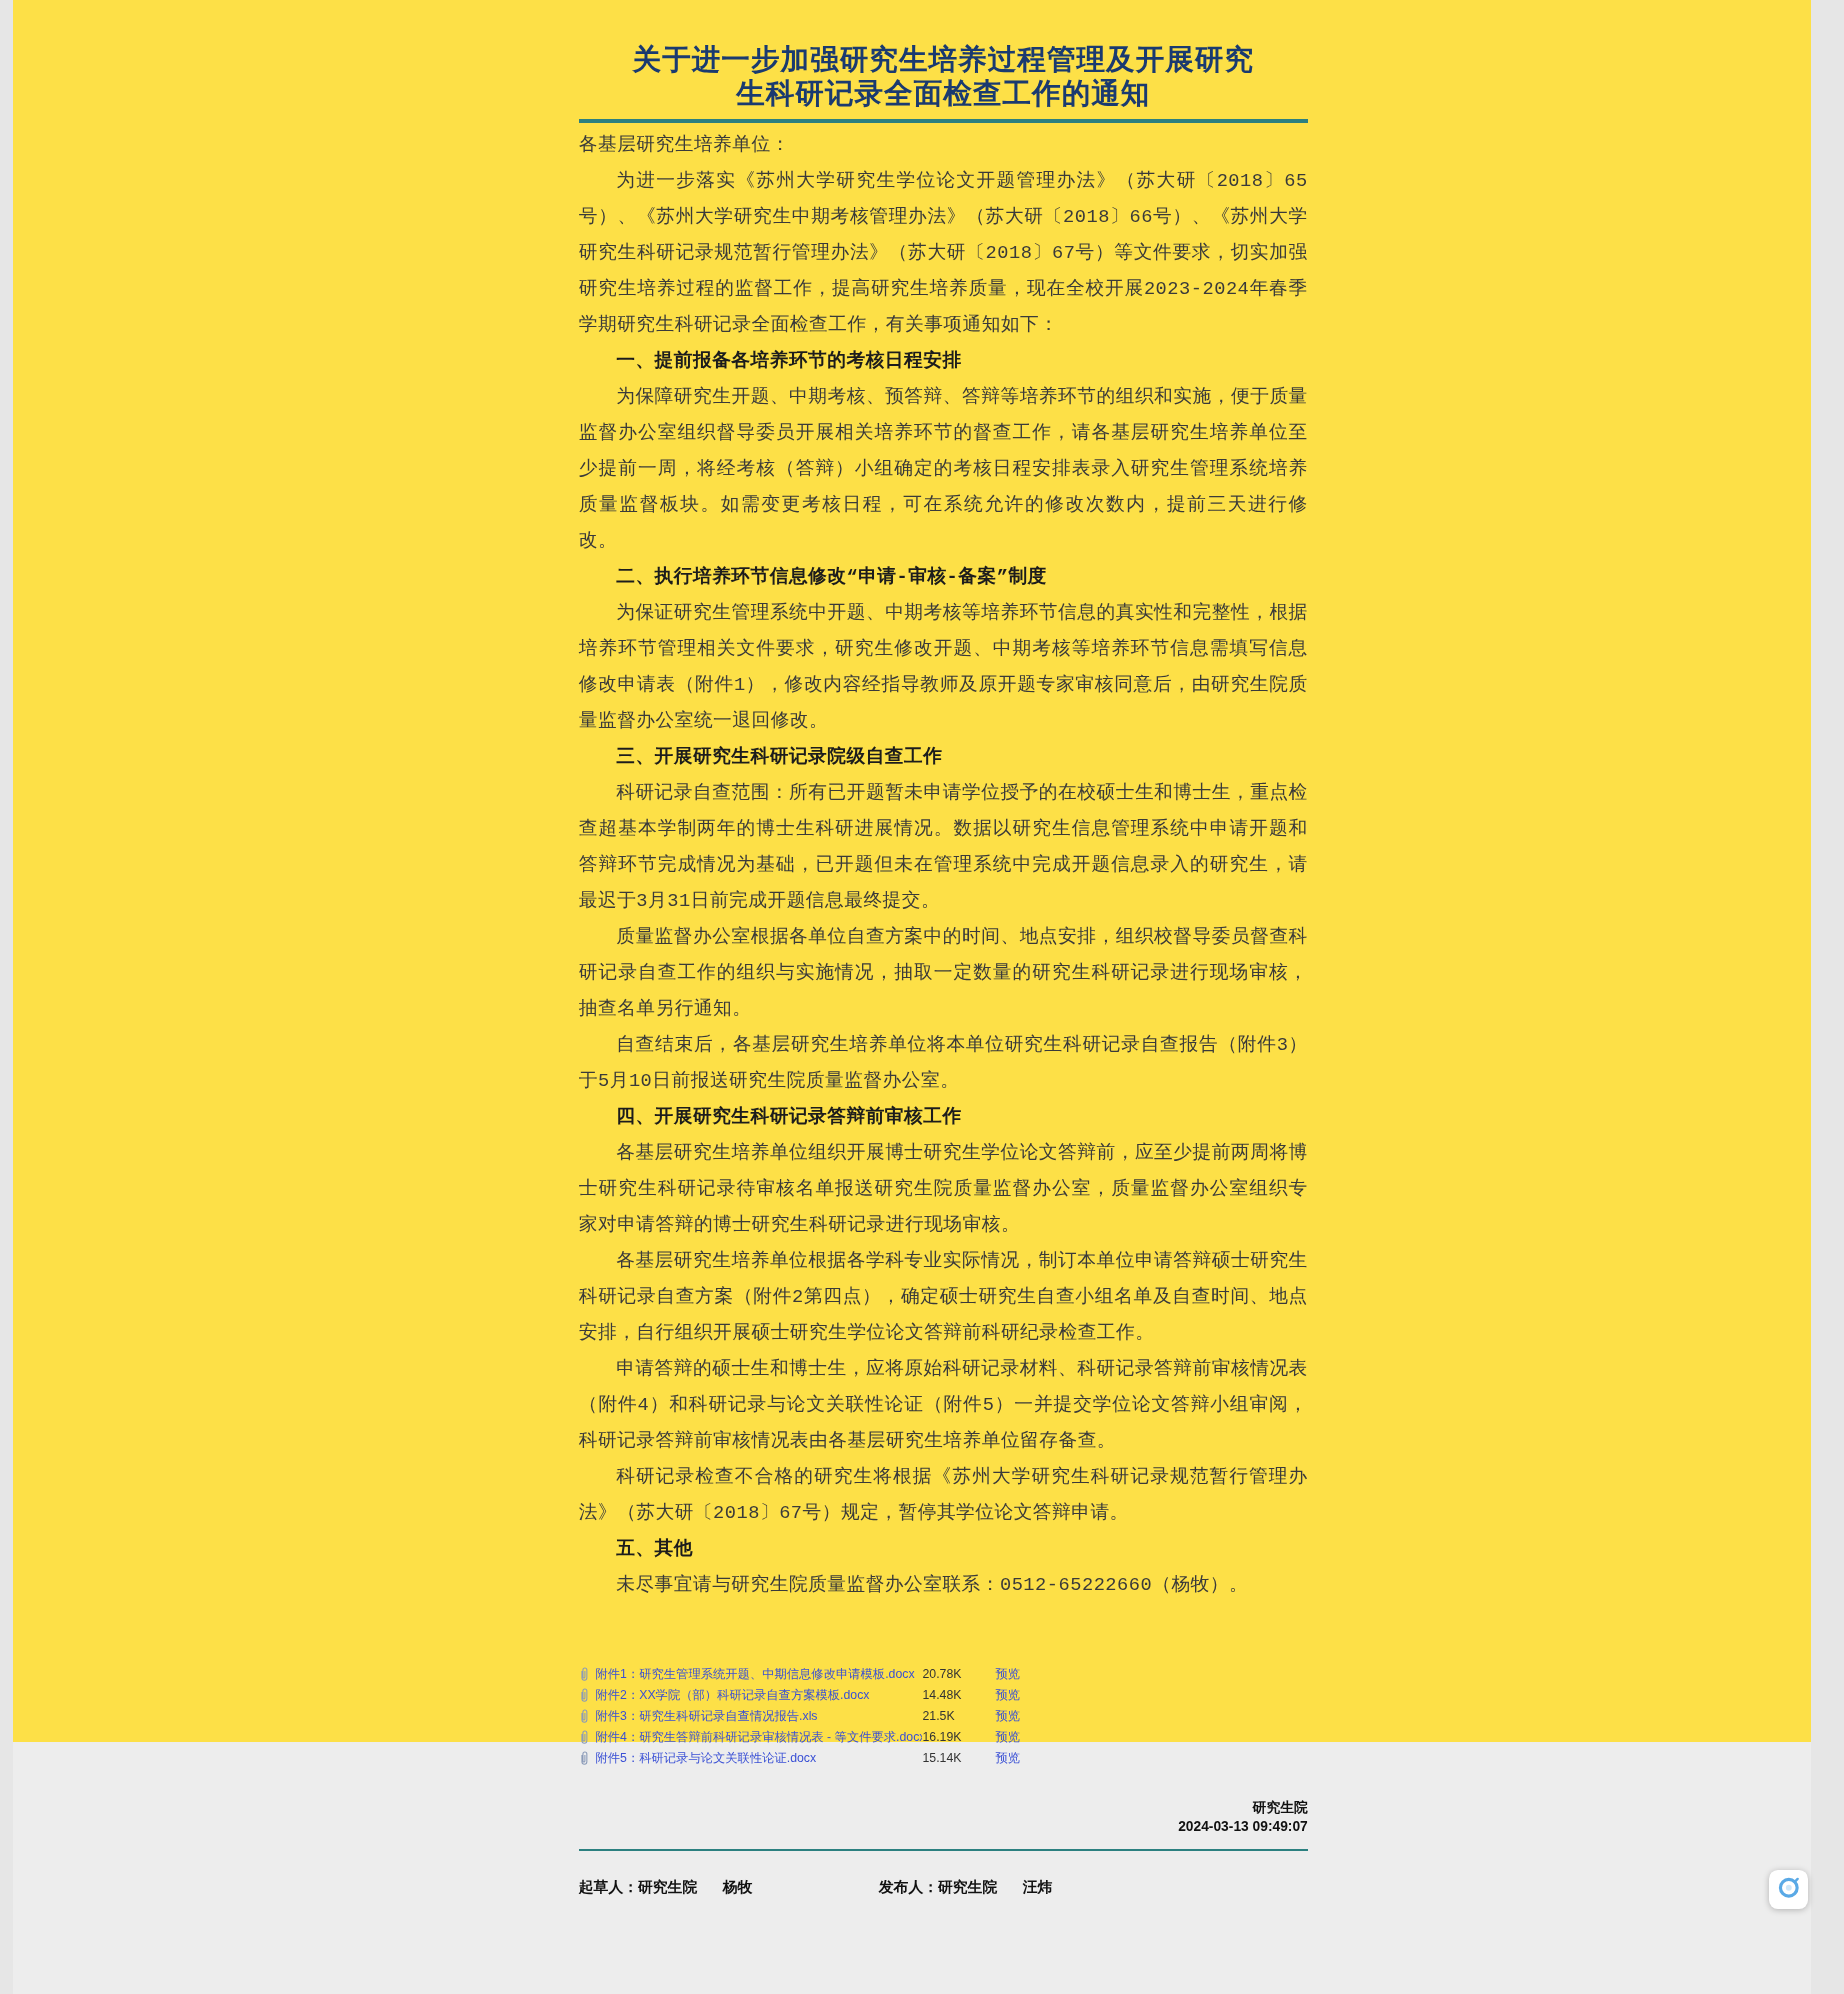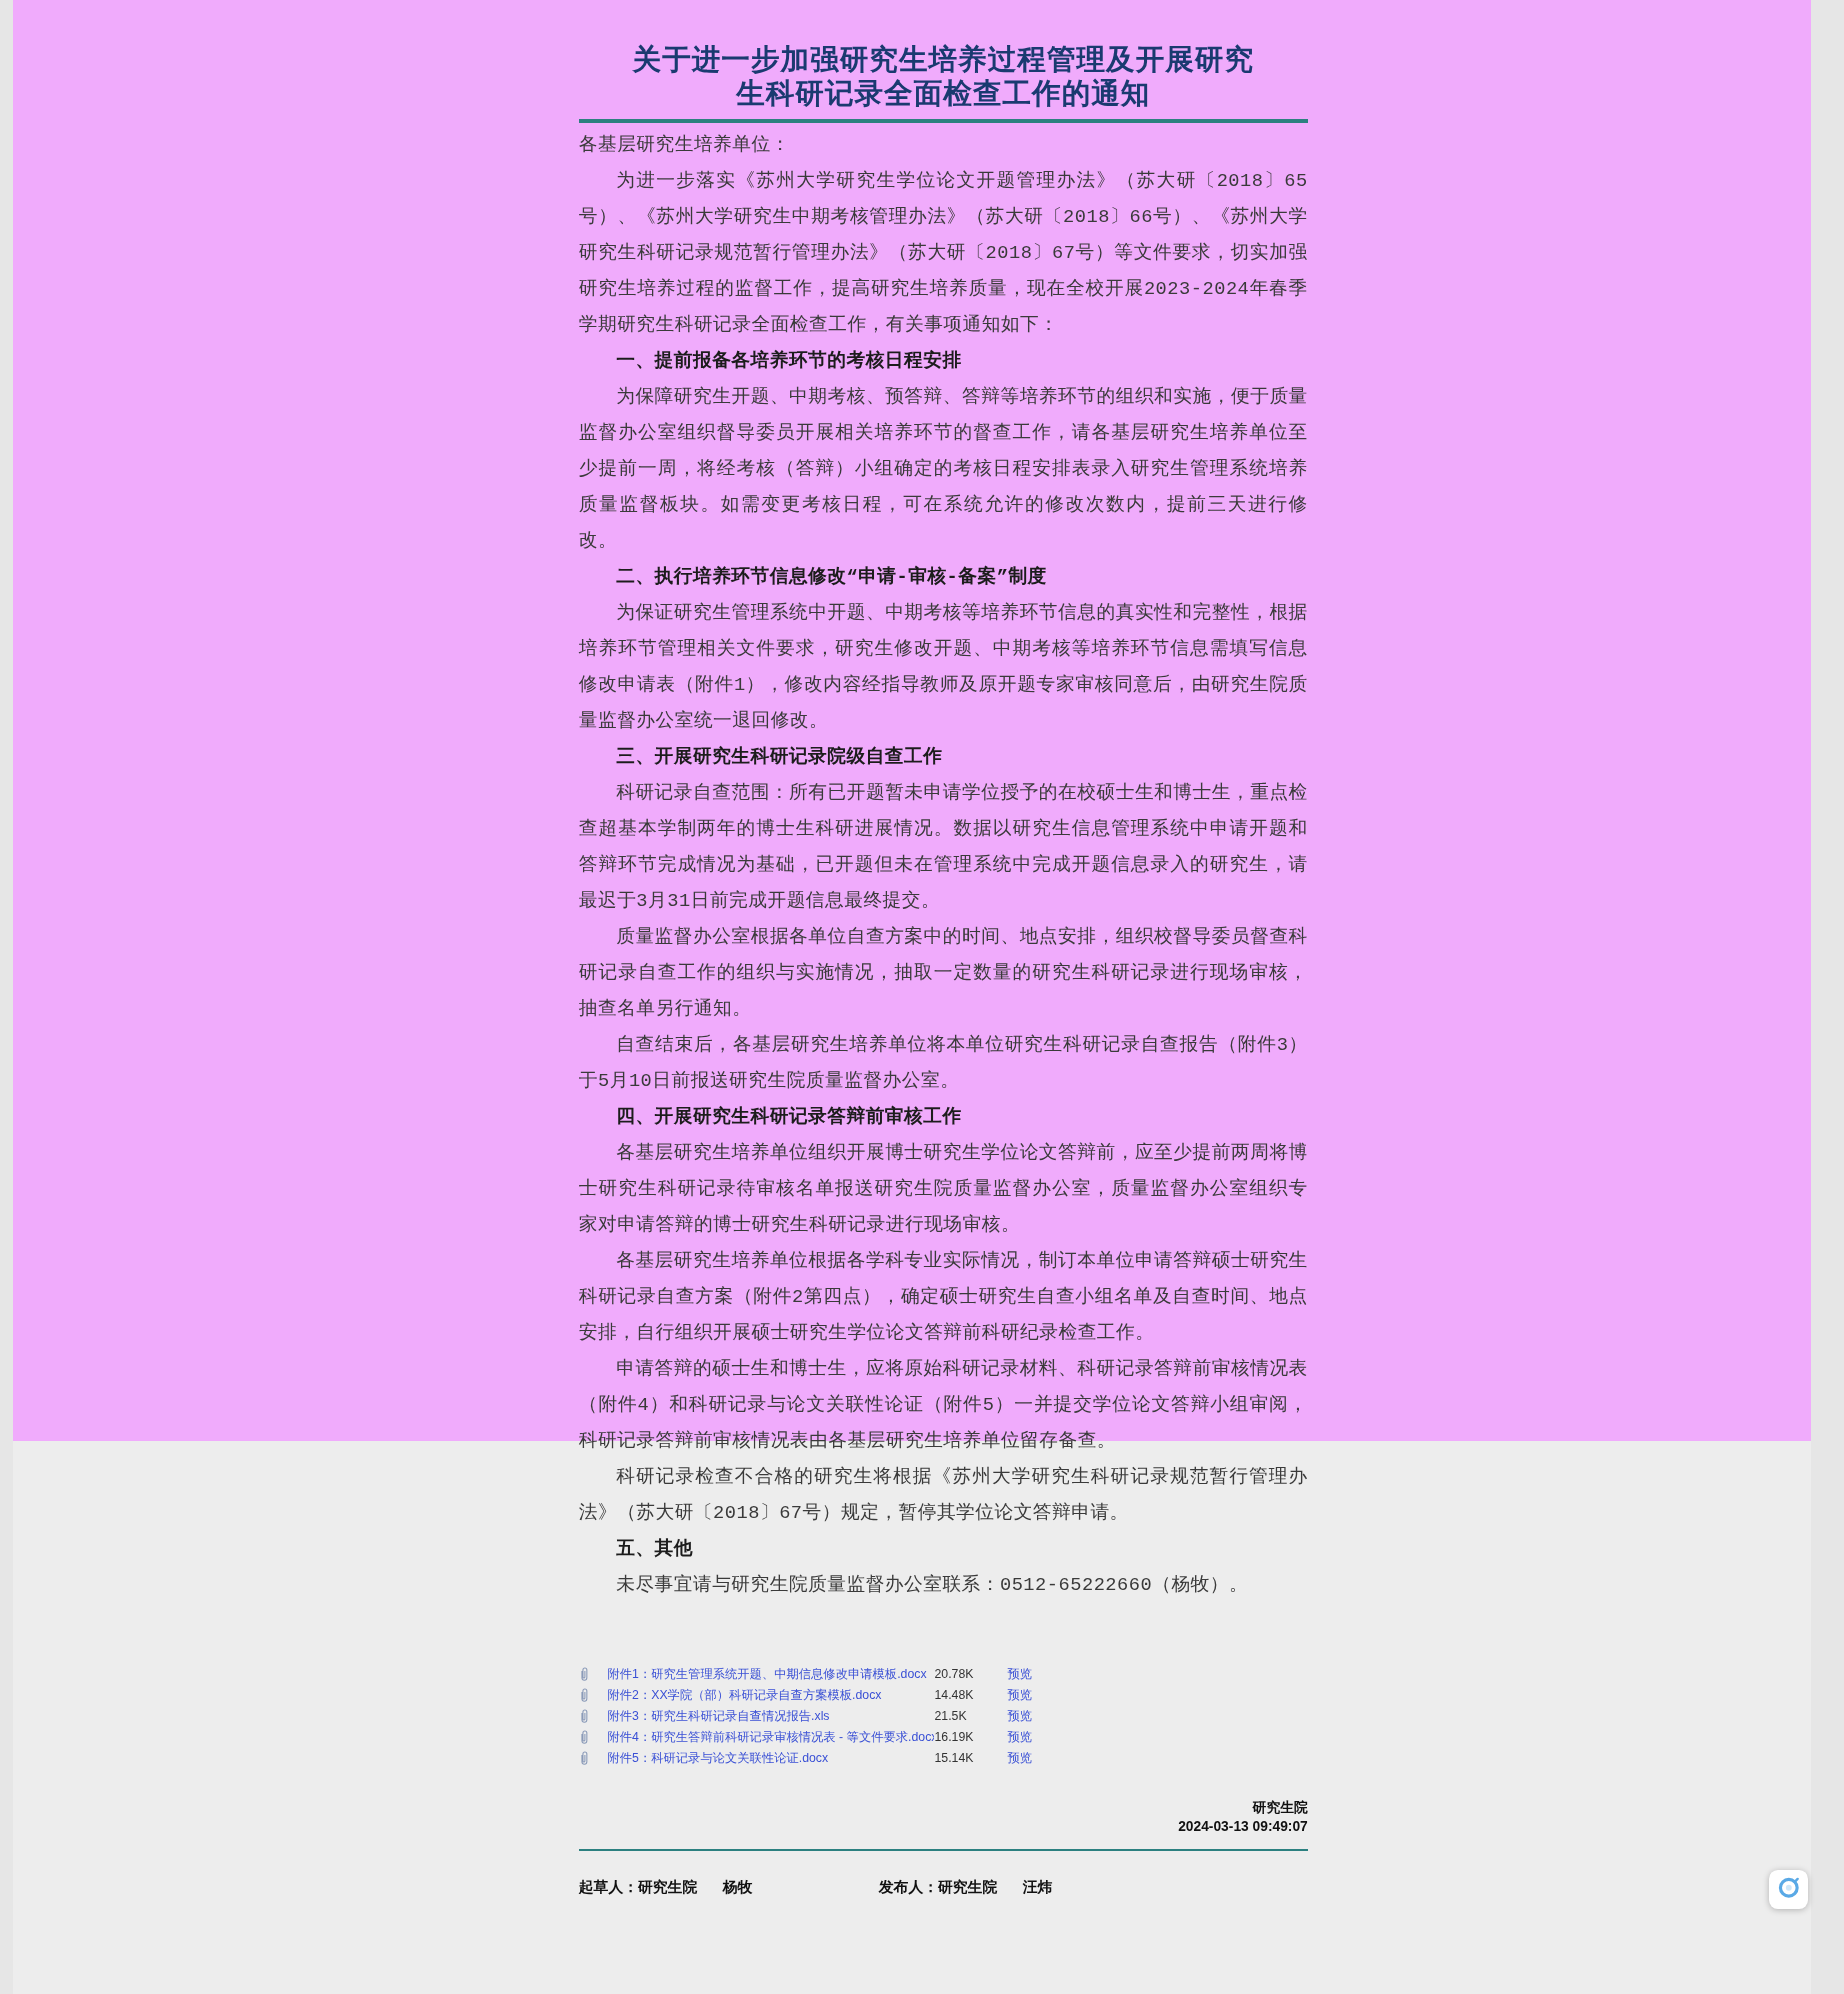--- a/index.html
+++ b/index.html
@@ -2,22 +2,22 @@
 <html><head>
 <meta charset="utf-8">
 <style>
   html,body{margin:0;padding:0;}
   body{
     width:1844px;height:1995px;position:relative;overflow:hidden;
     background:#ededed;
     font-family:"Liberation Sans","DejaVu Sans",sans-serif;
   }
   .paper{
-    position:absolute;left:12.8px;top:0;width:1798px;height:1441px;
-    background:#f0abfc;
+    position:absolute;left:12.8px;top:0;width:1798px;height:1742px;
+    background:#fde047;
   }
   .doc{
     position:absolute;left:566px;top:0;width:729px;
   }
   .doc-title{
     width:650px;margin:43px auto 0;
     font-family:"Liberation Serif","DejaVu Serif",serif;
     font-size:28.6px;line-height:34px;font-weight:bold;
     color:#1a3a70;text-align:center;letter-spacing:1px;
   }
@@ -40,21 +40,20 @@
   .attachments{margin-top:61px;}
   .att-row{
     display:flex;align-items:center;height:21px;
     font-size:12.3px;
   }
   .att-icon{width:16.7px;flex:0 0 16.7px;display:flex;align-items:center;}
   .att-link{
     color:#3a50d5;text-decoration:none;
     flex:0 0 327px;white-space:nowrap;overflow:hidden;
     cursor:pointer;
-    margin-left:12px;
   }
   .att-size{color:#333;flex:0 0 63px;}
   .att-preview{color:#3a50d5;text-decoration:none;margin-left:9.9px;cursor:pointer;}
   .sign{
     margin-top:29.6px;text-align:right;
     font-weight:bold;font-size:13.8px;line-height:19px;color:#111;
   }
   .footer-rule{margin-top:12.8px;height:2px;background:#2c8080;}
   .footer-row{
     display:flex;margin-top:27px;

